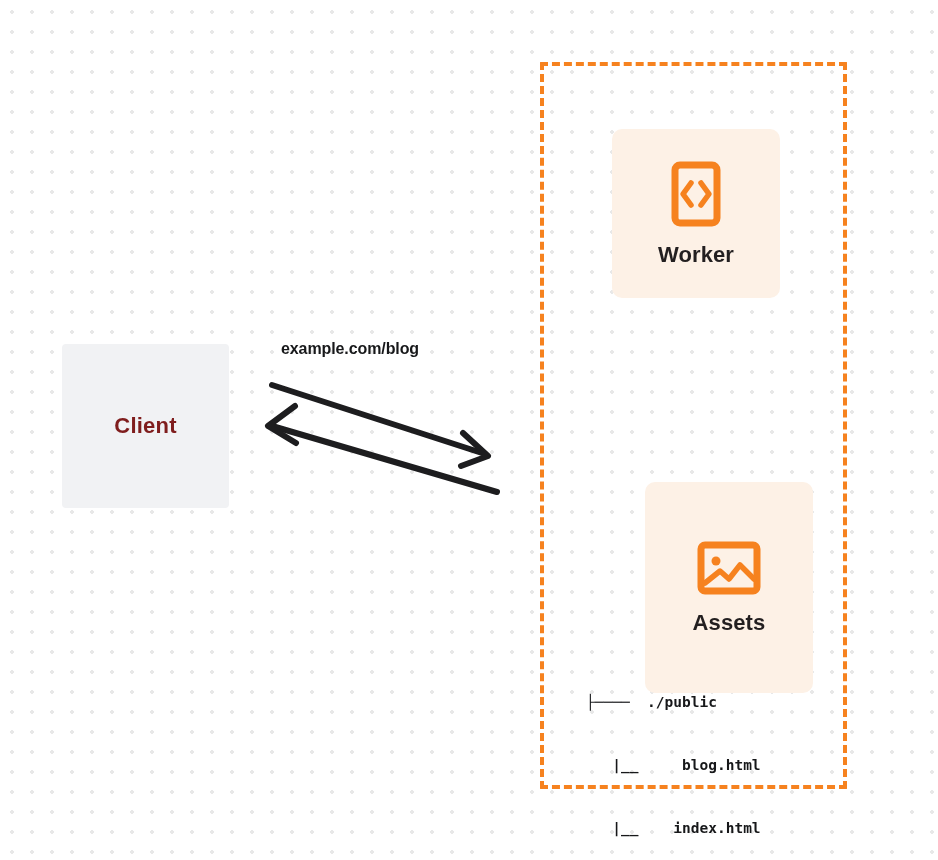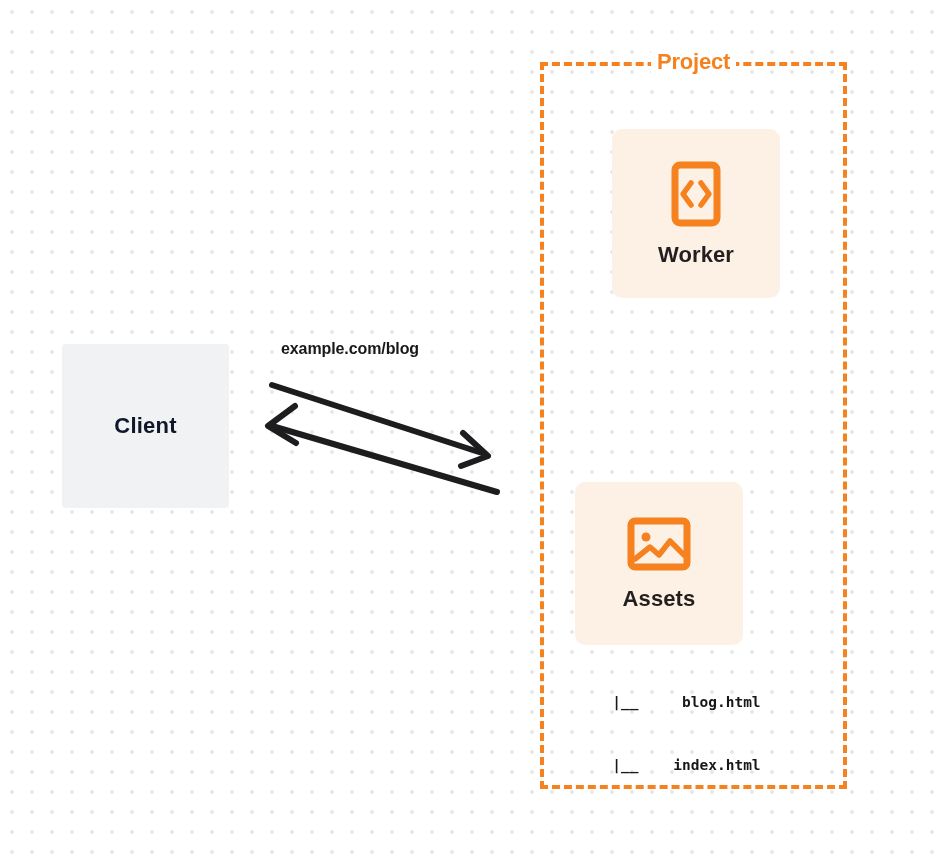--- a/index.html
+++ b/index.html
@@ -35,21 +35,21 @@
     height: 164px;
     background: #f1f2f4;
     border-radius: 4px;
     display: flex;
     align-items: center;
     justify-content: center;
   }
   .client-label {
     font-size: 22px;
     font-weight: bold;
-    color: #0f172a;
+    color: #7f1d1d;
     letter-spacing: 0.2px;
   }
 
   
   .arrows {
     position: absolute;
     left: 250px;
     top: 330px;
     width: 270px;
     height: 190px;
@@ -96,21 +96,21 @@
     position: absolute;
     width: 168px;
     background: #fdf1e6;
     border-radius: 10px;
     display: flex;
     flex-direction: column;
     align-items: center;
     justify-content: center;
   }
   .card-worker { left: 612px; top: 129px;  height: 169px; }
-  .card-assets { left: 575px; top: 482px;  height: 163px; }
+  .card-assets { left: 645px; top: 482px;  height: 211px; }
 
   .card-icon {
     display: block;
     margin-bottom: 14px;
   }
   .card-label {
     font-size: 22px;
     font-weight: bold;
     color: #231f20;
     letter-spacing: 0.1px;
@@ -149,41 +149,39 @@
       <polyline points="213,103 238,126 211,136" fill="none" stroke="#1d1d1f" stroke-width="6" stroke-linecap="round" stroke-linejoin="round"></polyline>
     </g>
 
     <g>
       <line x1="22" y1="96" x2="247" y2="162" stroke="#1d1d1f" stroke-width="6" stroke-linecap="round"></line>
       <polyline points="45,76 18,96 46,113" fill="none" stroke="#1d1d1f" stroke-width="6" stroke-linecap="round" stroke-linejoin="round"></polyline>
     </g>
   </svg>
 
   <div class="project-frame"></div>
-  <div class="project-title">
-    <span>Project</span>
-  </div>
 
   <div class="card card-worker">
     <svg class="card-icon" width="52" height="68" viewBox="0 0 52 68">
       <rect x="5" y="5" width="42" height="58" rx="5" ry="5" fill="none" stroke="#f6821f" stroke-width="7"></rect>
       <polyline points="21,23 13,34 21,45" fill="none" stroke="#f6821f" stroke-width="5.5" stroke-linecap="round" stroke-linejoin="round"></polyline>
       <polyline points="31,23 39,34 31,45" fill="none" stroke="#f6821f" stroke-width="5.5" stroke-linecap="round" stroke-linejoin="round"></polyline>
     </svg>
     <span class="card-label">Worker</span>
   </div>
 
   <div class="card card-assets">
     <svg class="card-icon" width="66" height="56" viewBox="0 0 66 56">
       <rect x="5" y="5" width="56" height="46" rx="4" ry="4" fill="none" stroke="#f6821f" stroke-width="7"></rect>
       <circle cx="20" cy="21" r="4.5" fill="#f6821f"></circle>
       <polyline points="9,43 24,31 33,39 44,25 58,39" fill="none" stroke="#f6821f" stroke-width="5.5" stroke-linecap="round" stroke-linejoin="round"></polyline>
     </svg>
     <span class="card-label">Assets</span>
   </div>
 
   <div class="file-tree">
+    <div>├────  ./public</div>
     <div>   |__     blog.html</div>
     <div>   |__    index.html</div>
     
   </div>
 
 </div>
 
 </body></html>

